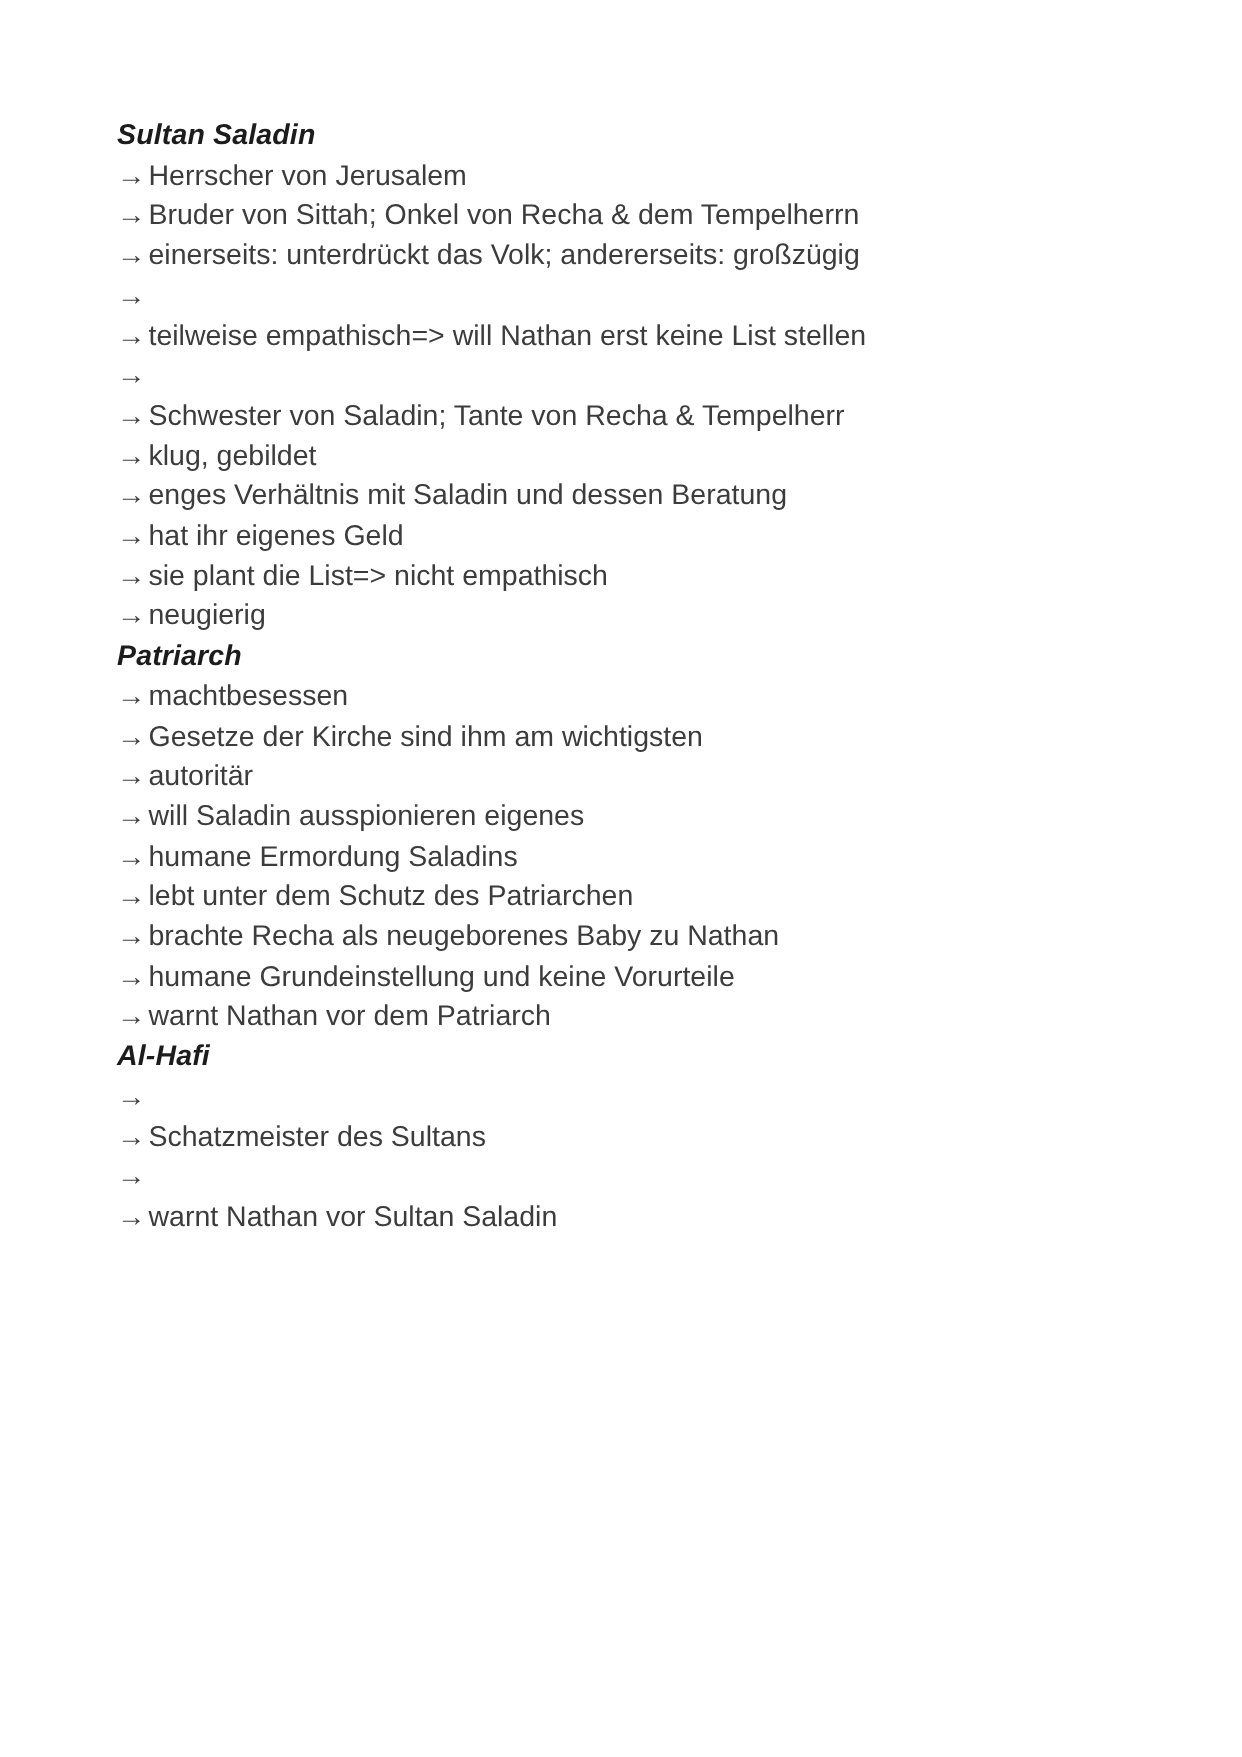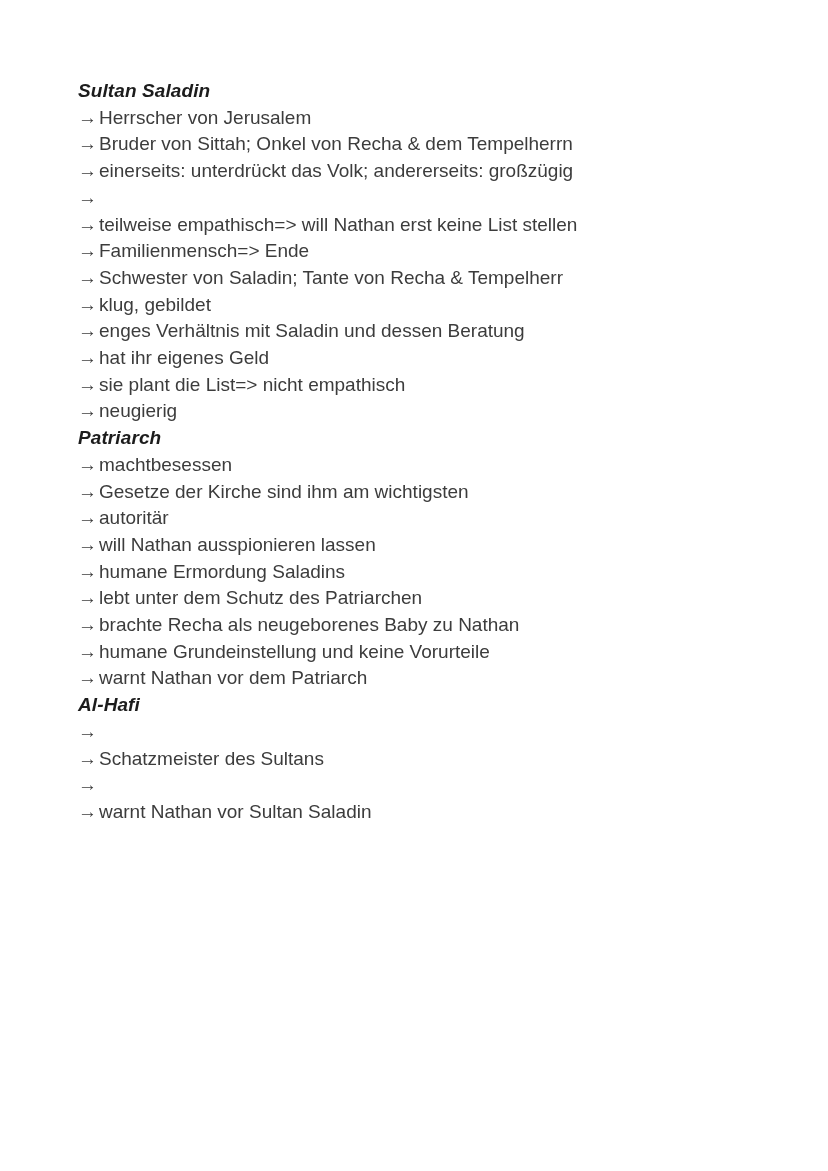--- a/index.html
+++ b/index.html
@@ -68,21 +68,20 @@
         </div>
         <div class="note-line">
           <span class="arrow">→</span>
         </div>
         <div class="note-line">
           <span class="arrow">→</span>
           <span>teilweise empathisch=&gt; will Nathan erst keine List stellen</span>
         </div>
         <div class="note-line">
           <span class="arrow">→</span>
-          <span>Familienmensch=&gt; Ende</span>
         </div>
       </div>
       <div class="section">
         <div class="note-line">
           <span class="arrow">→</span>
           <span>Schwester von Saladin; Tante von Recha &amp; Tempelherr</span>
         </div>
         <div class="note-line">
           <span class="arrow">→</span>
           <span>klug, gebildet</span>
@@ -113,21 +112,21 @@
         <div class="note-line">
           <span class="arrow">→</span>
           <span>Gesetze der Kirche sind ihm am wichtigsten</span>
         </div>
         <div class="note-line">
           <span class="arrow">→</span>
           <span>autoritär</span>
         </div>
         <div class="note-line">
           <span class="arrow">→</span>
-          <span>will Nathan ausspionieren lassen</span>
+          <span>will Saladin ausspionieren eigenes</span>
         </div>
         <div class="note-line">
           <span class="arrow">→</span>
           <span>humane Ermordung Saladins</span>
         </div>
       </div>
       <div class="section">
         <div class="note-line">
           <span class="arrow">→</span>
           <span>lebt unter dem Schutz des Patriarchen</span>

